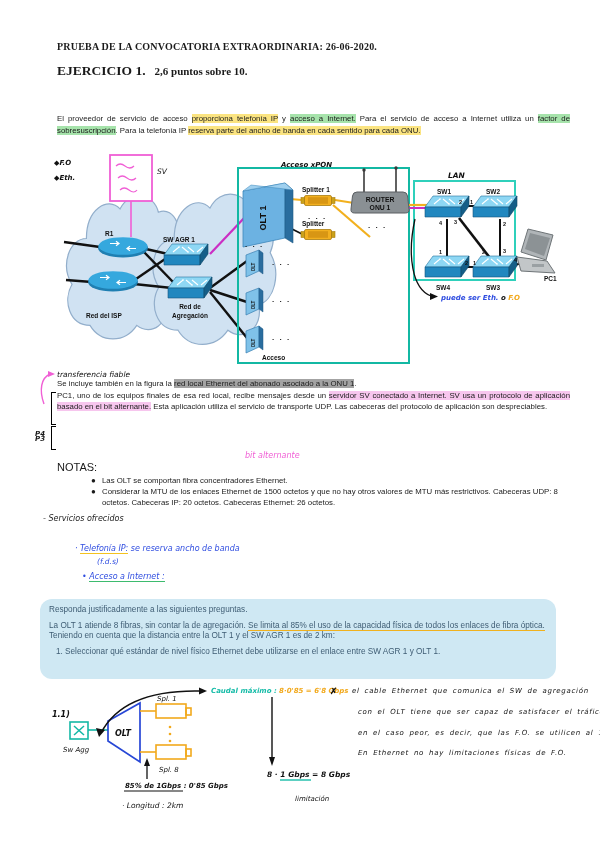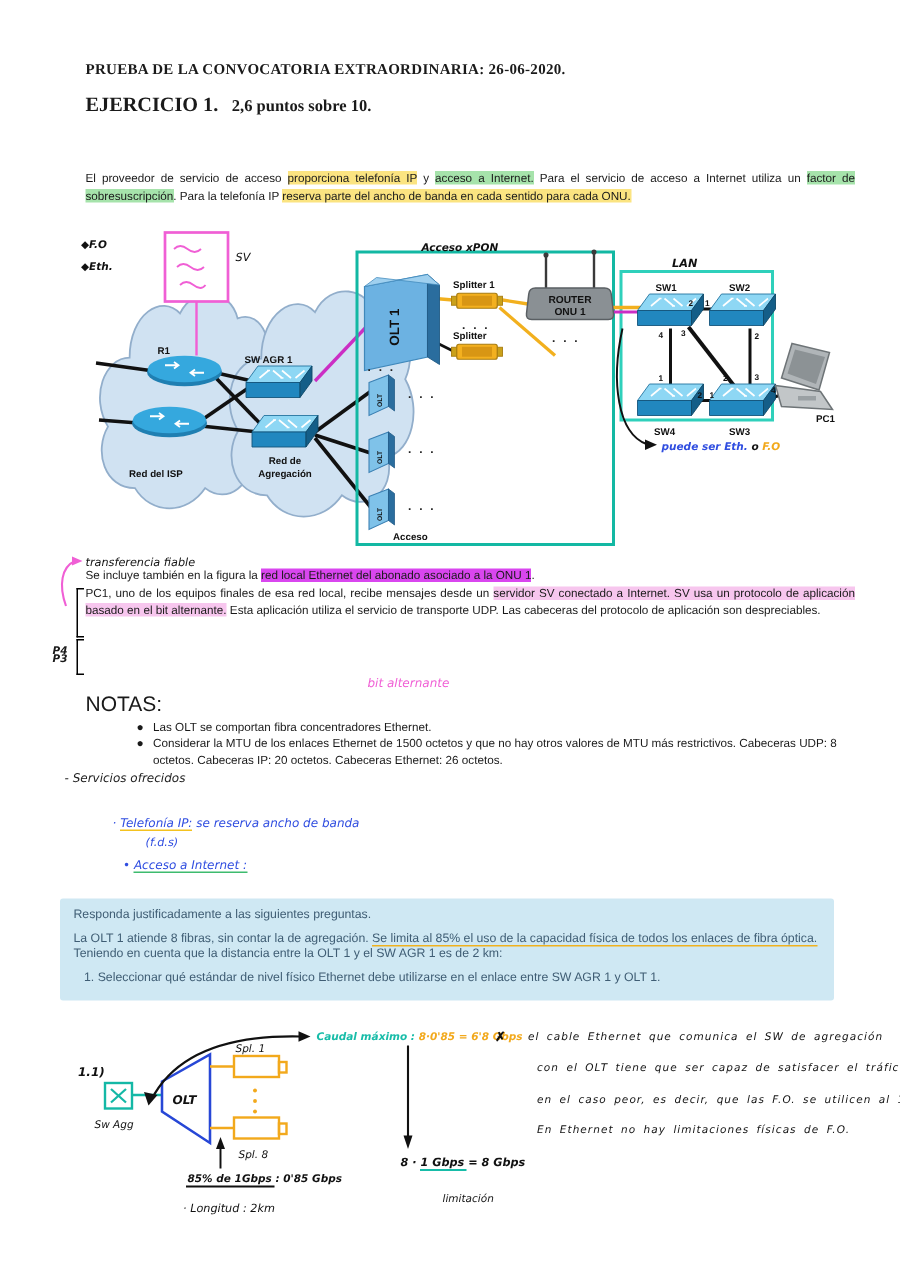--- a/index.html
+++ b/index.html
@@ -6,28 +6,28 @@
   .page{position:relative;width:600px;height:848px;background:#ffffff;overflow:hidden;
         font-family:"Liberation Sans",sans-serif;color:#1a1a1a;}
   .abs{position:absolute;}
   .serif{font-family:"Liberation Serif",serif;}
   .doc-title{font-weight:bold;font-size:10px;letter-spacing:.2px;}
   .ex-head{font-weight:bold;font-size:13.5px;}
   .ex-points{font-weight:bold;font-size:11px;margin-left:9px;}
   .para{font-size:7.8px;line-height:11.6px;text-align:justify;}
   .hl-yellow{background:#fbe481;}
   .hl-green{background:#a6e3ab;}
-  .hl-cyan{background:#d946ef;}
+  .hl-cyan{background:#a3a3a3;}
   .hl-pink{background:#f7c6ee;}
   .ul-orange{border-bottom:1.6px solid #f0b11e;}
   .hw{font-family:"DejaVu Sans",sans-serif;font-style:italic;}
   .ink-blue{color:#2f4de0;}
   .ink-pink{color:#f05fd5;}
   .bracket{width:4px;border-left:1.5px solid #000;border-top:1.5px solid #000;border-bottom:1.5px solid #000;}
-  .notas-title{font-size:14px;}
+  .notas-title{font-size:11px;}
   .nota-item{display:flex;font-size:7.8px;line-height:11.2px;}
   .nota-bullet{width:17px;text-align:center;flex:none;font-size:8px;}
   .qbox{background:#cfe8f3;border-radius:2px;color:#3f5d74;font-size:8.2px;line-height:10.6px;padding:6px 9px 5px 9px;box-sizing:border-box;}
   .qbox .qp{margin-top:5px;text-align:left;}
   .qbox .q1{margin-top:5px;padding-left:7px;}
   
   text{font-family:"Liberation Sans",sans-serif;fill:#111;}
   .b{font-weight:bold;}
   .dev-label{font-size:6.5px;font-weight:bold;}
   .port{font-size:5.5px;font-weight:bold;}
@@ -244,21 +244,21 @@
   <div class="abs hw ink-blue" style="left:75px;top:544px;font-size:8px;">
     <span>·</span>
     <span style="border-bottom:1.6px solid #f4c21f;">Telefonía IP:</span><span> se reserva ancho de banda</span>
   </div>
   <div class="abs hw ink-blue" style="left:82px;top:572px;font-size:8px;">
     <span>•</span>
     <span style="border-bottom:1.6px solid #3dbb6e;">Acceso a Internet :</span>
   </div>
   <div class="abs hw ink-blue" style="left:97px;top:557px;font-size:7.5px;">(f.d.s)</div>
 
-  <div class="abs qbox" style="left:40px;top:599px;width:516px;height:68px;">
+  <div class="abs qbox" style="left:40px;top:599px;width:516px;height:80px;border-radius:12px;">
     <div>Responda justificadamente a las siguientes preguntas.</div>
     <div class="qp"><span>La OLT 1 atiende 8 fibras, sin contar la de agregación. </span><span class="ul-orange">Se limita al 85% el uso de la capacidad física de todos los enlaces de fibra óptica.</span><span> Teniendo en cuenta que la distancia entre la OLT 1 y el SW AGR 1 es de 2 km:</span></div>
     <div class="q1">1. Seleccionar qué estándar de nivel físico Ethernet debe utilizarse en el enlace entre SW AGR 1 y OLT 1.</div>
   </div>
 
   <svg class="abs" style="left:0;top:685px;" width="600" height="163" viewBox="0 685 600 163">
 
     <text x="52" y="717" class="hw-svg b" font-size="8" fill="#111">1.1)</text>
 
     <g>

